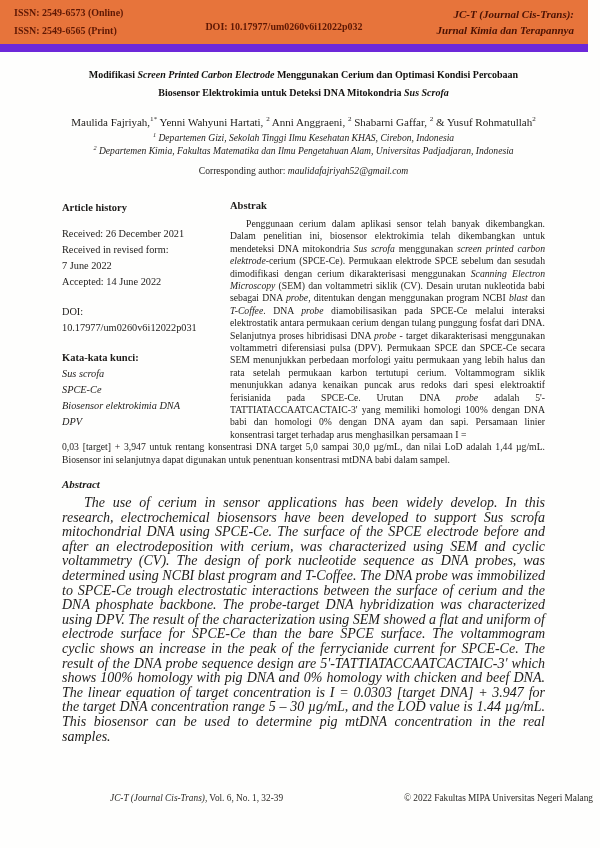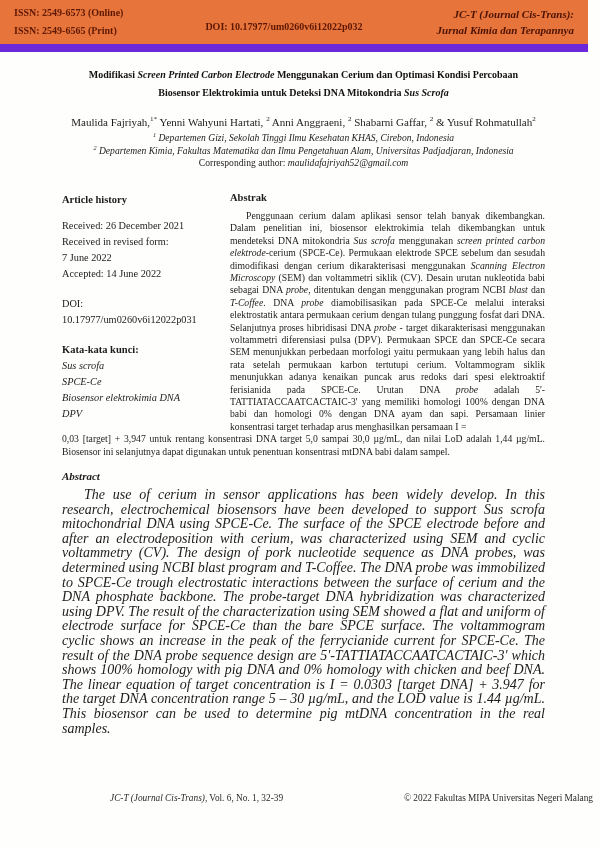--- a/index.html
+++ b/index.html
@@ -22,21 +22,21 @@
     font-size:11px;font-weight:bold;font-style:italic;line-height:1.5;color:#4c1203;
   }
   
   .content{position:absolute;top:48px;left:62px;width:483px;}
   .title{
     margin:18px 10px 0 10px;text-align:center;
     font-size:10px;font-weight:bold;line-height:18px;color:#141210;
   }
   .authors{margin-top:13px;text-align:center;font-size:11px;line-height:14px;}
   .affiliations{margin-top:3px;text-align:center;font-size:9.6px;line-height:12.5px;font-style:italic;}
-  .corresponding{margin-top:0;text-align:center;font-size:9.6px;line-height:12.5px;}
+  .corresponding{margin-top:8px;text-align:center;font-size:9.6px;line-height:12.5px;}
   sup{font-size:0.65em;vertical-align:super;line-height:0;}
   
   .cols{display:flex;margin-top:22px;}
   .col-left{width:152px;font-size:10.3px;line-height:16px;}
   .col-left .heading{font-weight:bold;margin:0 0 10px 0;font-size:10.5px;}
   .col-left .hist-line{margin:0;}
   .col-left .doi-block{margin-top:14px;}
   .col-left .kw-block{margin-top:14px;}
   .col-left .kw{font-style:italic;margin:0;}
   .col-right{width:315px;margin-left:16px;font-size:9.7px;line-height:12.4px;}

